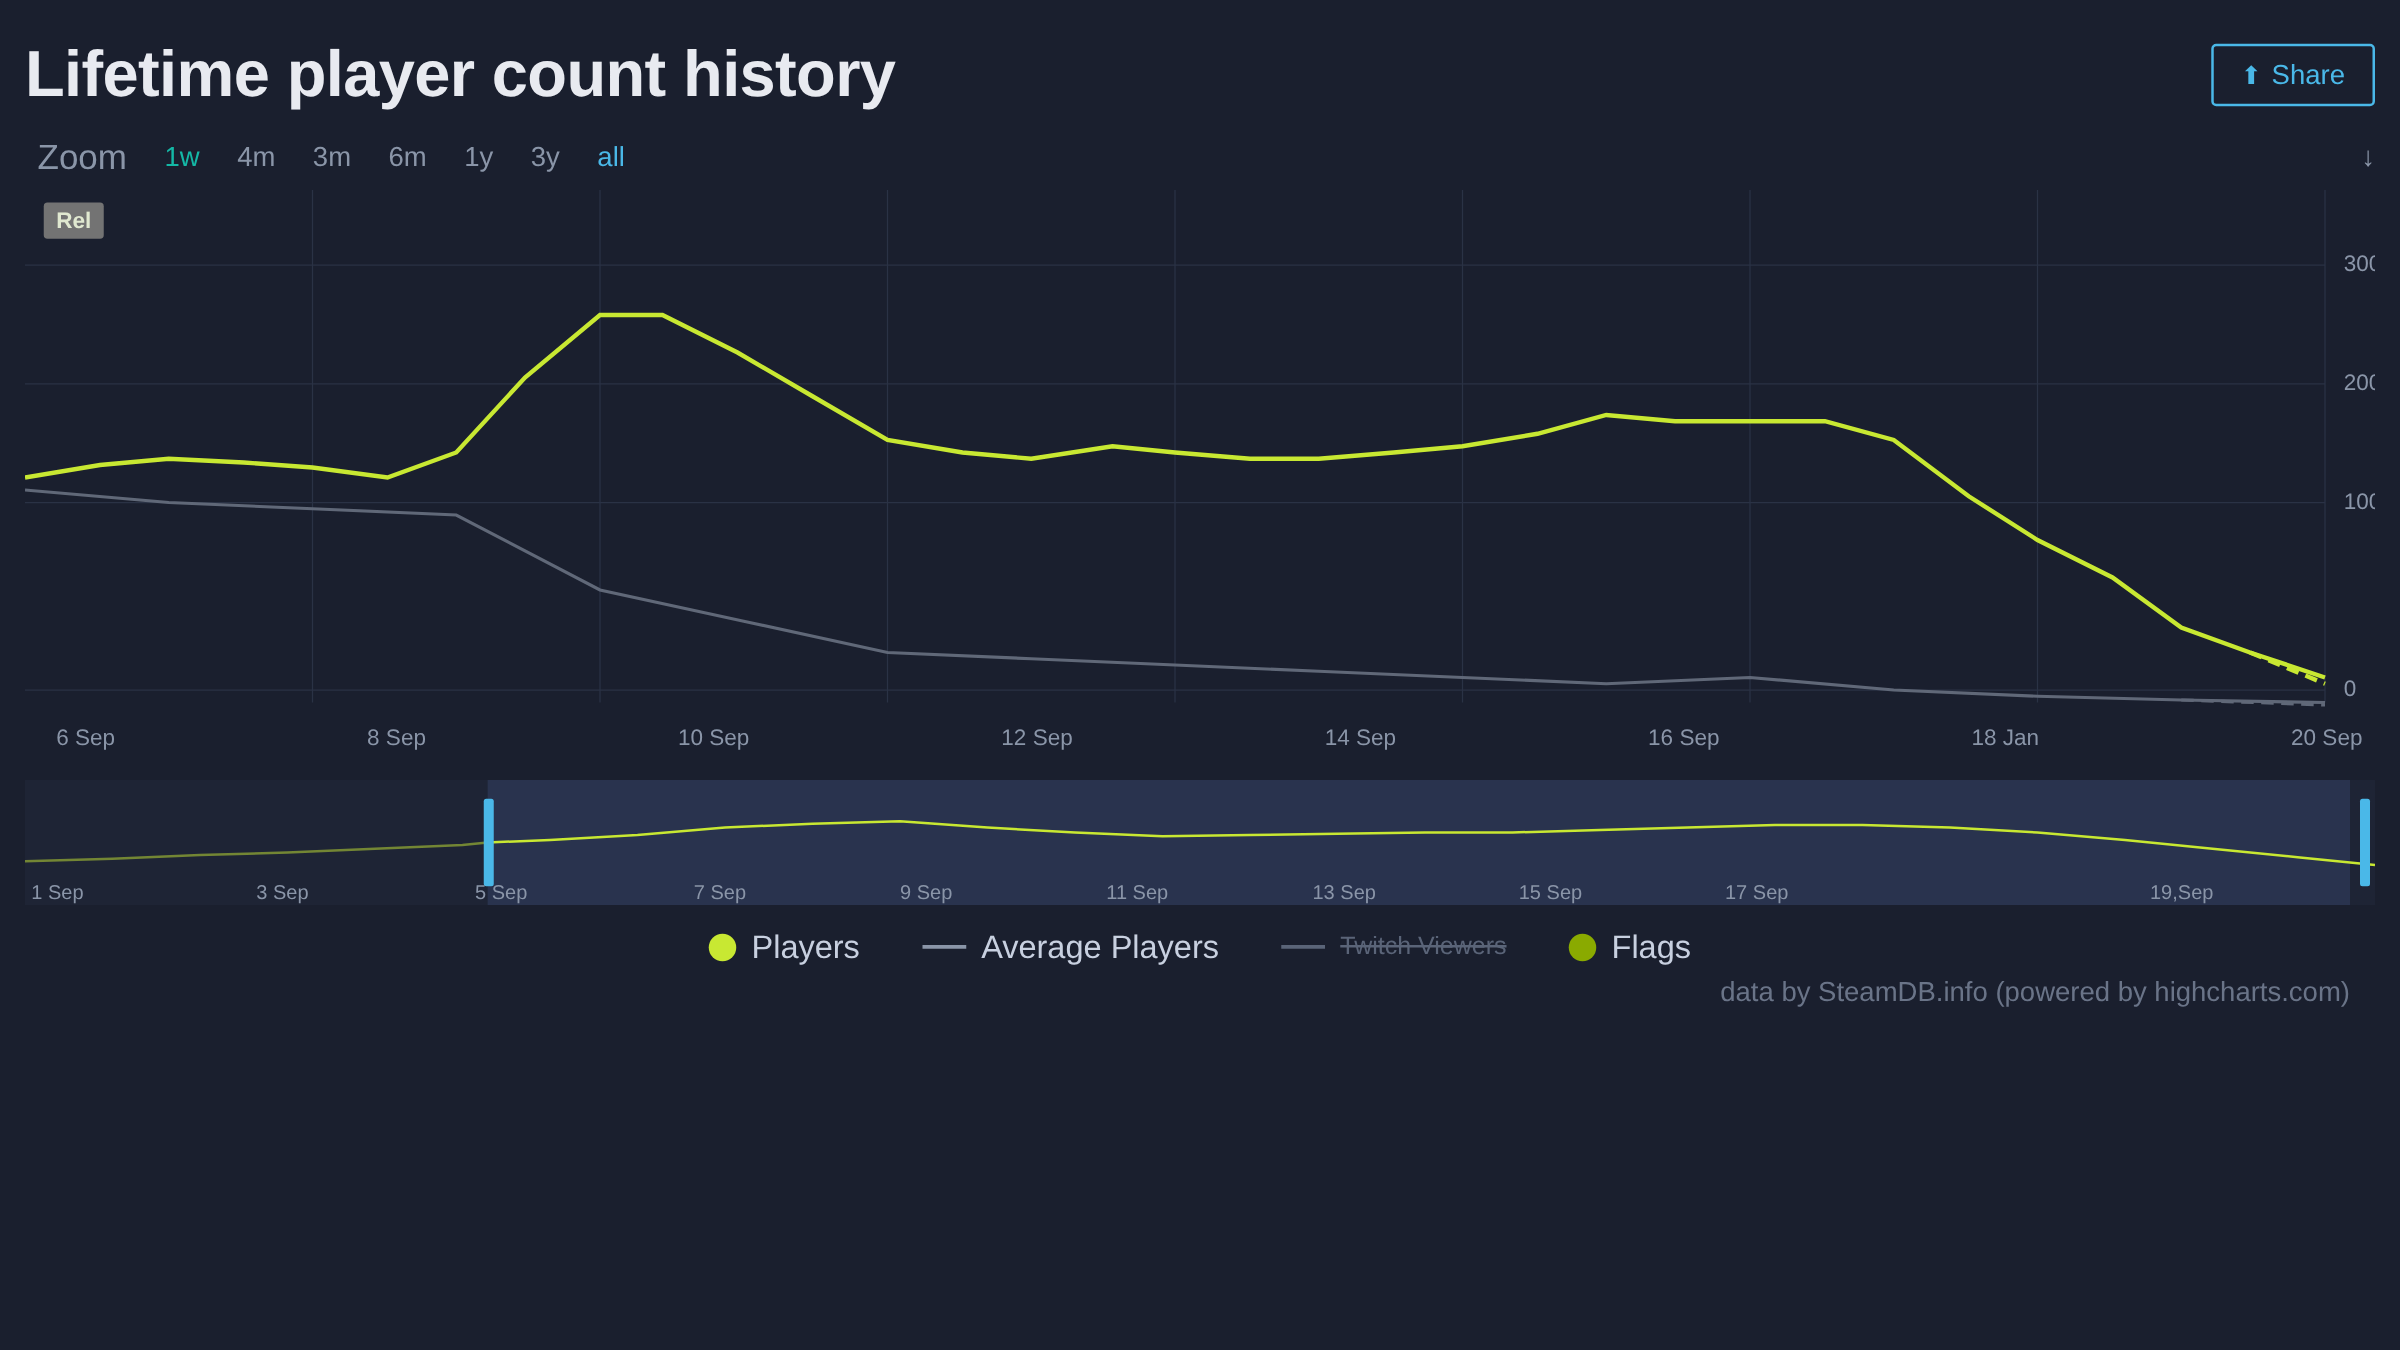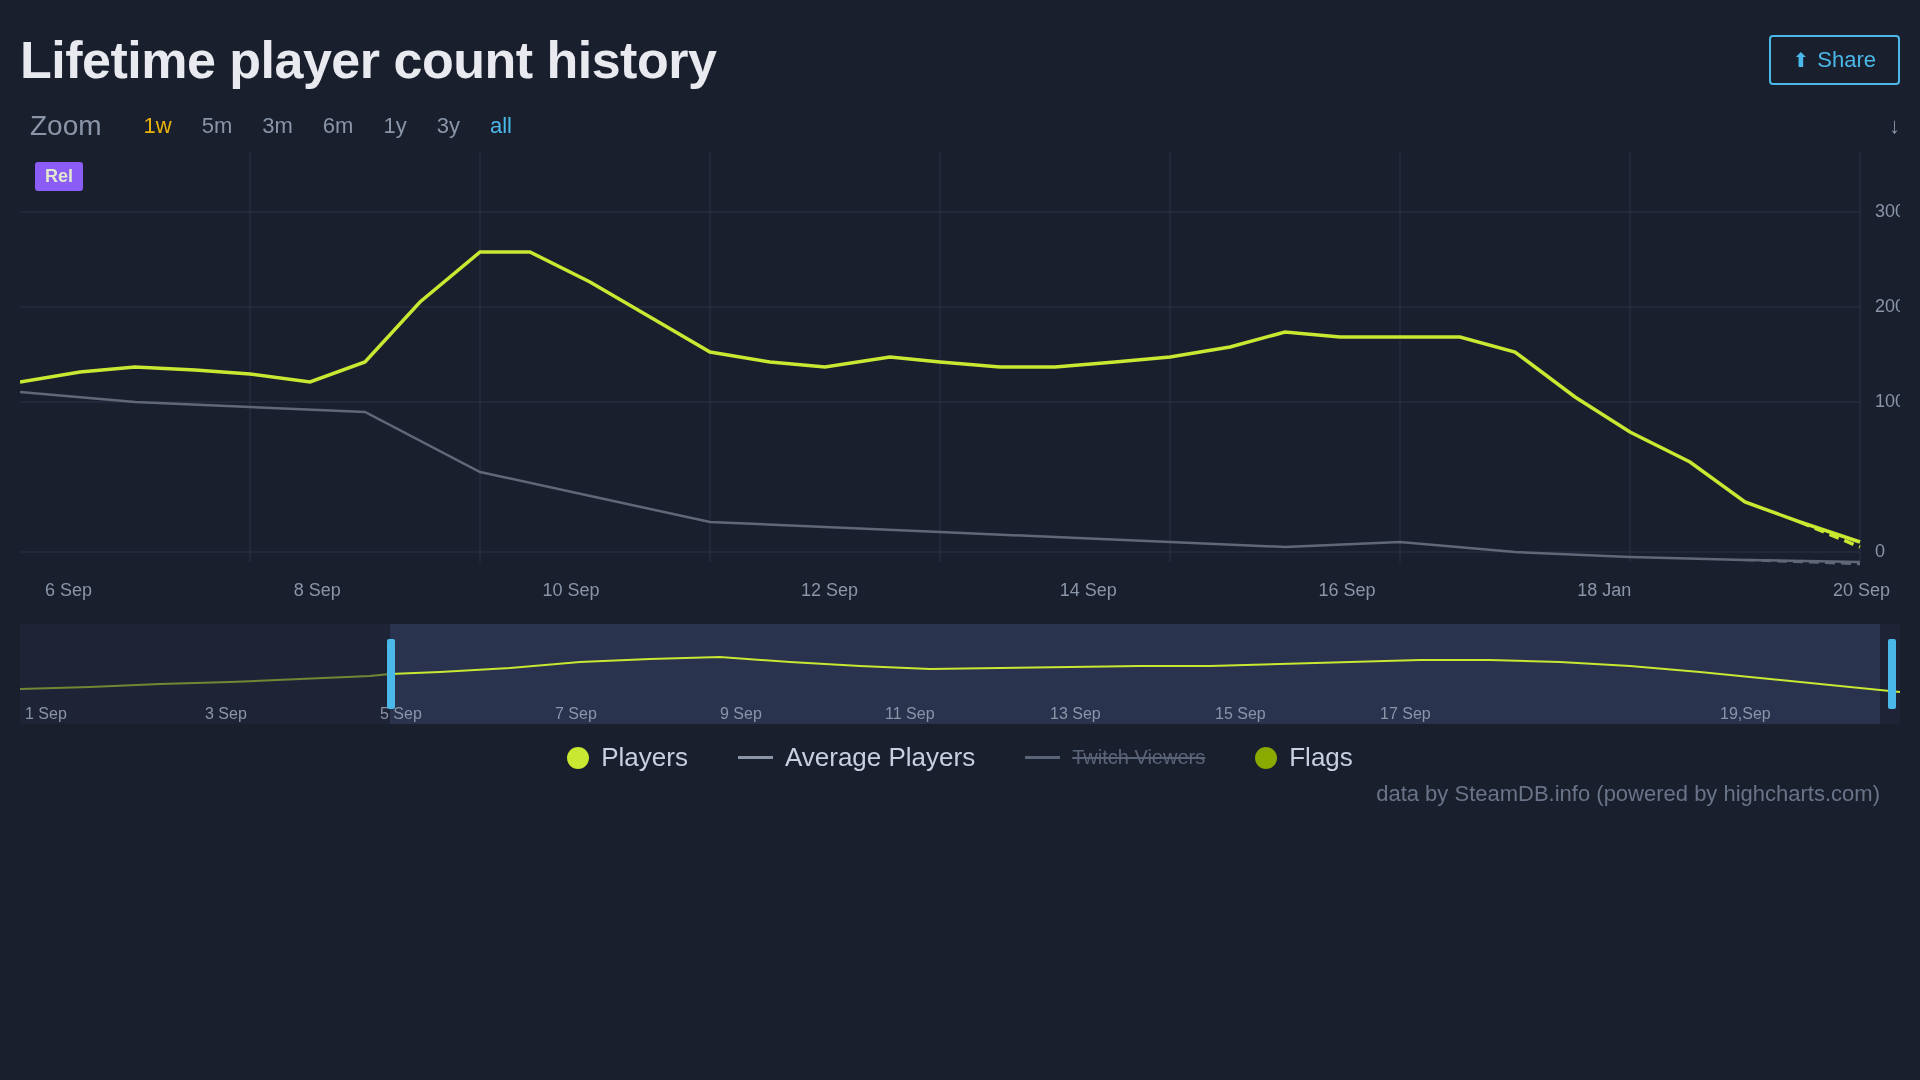--- a/index.html
+++ b/index.html
@@ -83,21 +83,21 @@
       position: relative;
       width: 100%;
       height: 420px;
       margin-top: 0px;
     }
 
     .rel-badge {
       position: absolute;
       top: 10px;
       left: 15px;
-      background: #8b5cf6;
+      background: #737373;
       color: #e0e8d0;
       font-size: 18px;
       font-weight: bold;
       padding: 4px 10px;
       border-radius: 3px;
       z-index: 10;
     }
 
     .x-axis-labels {
       display: flex;
@@ -181,22 +181,22 @@
   <div class="header-row">
     <h1 class="page-title">Lifetime player count history</h1>
     <button class="share-button">
       <span class="share-icon">⬆</span>
       <span>Share</span>
     </button>
   </div>
 
   <div class="zoom-bar">
     <span class="zoom-label">Zoom</span>
-    <span class="zoom-option" style="color: #eab308; margin-left: 12px;">1w</span>
-    <span class="zoom-option">5m</span>
+    <span class="zoom-option" style="color: #14b8a6;">1w</span>
+    <span class="zoom-option">4m</span>
     <span class="zoom-option">3m</span>
     <span class="zoom-option">6m</span>
     <span class="zoom-option">1y</span>
     <span class="zoom-option">3y</span>
     <span class="zoom-option" style="color: rgb(74, 184, 232);">all</span>
     <span class="download-icon">↓</span>
   </div>
 
   <div class="chart-wrapper">
     <div class="rel-badge">Rel</div>

